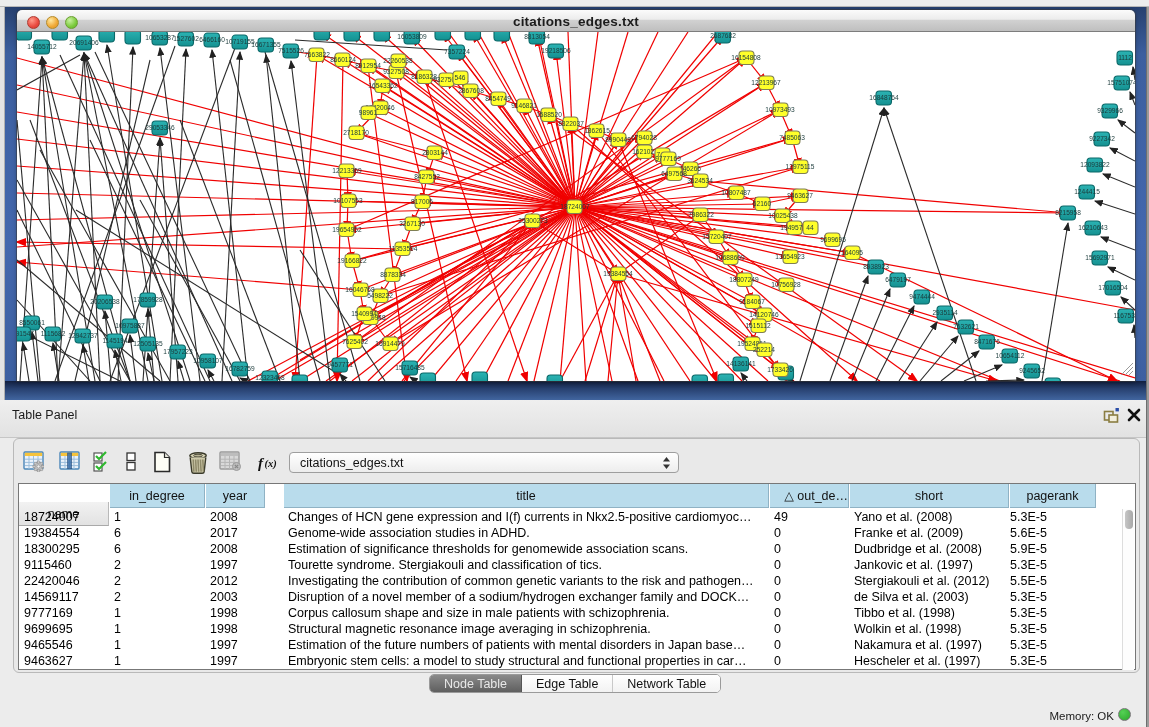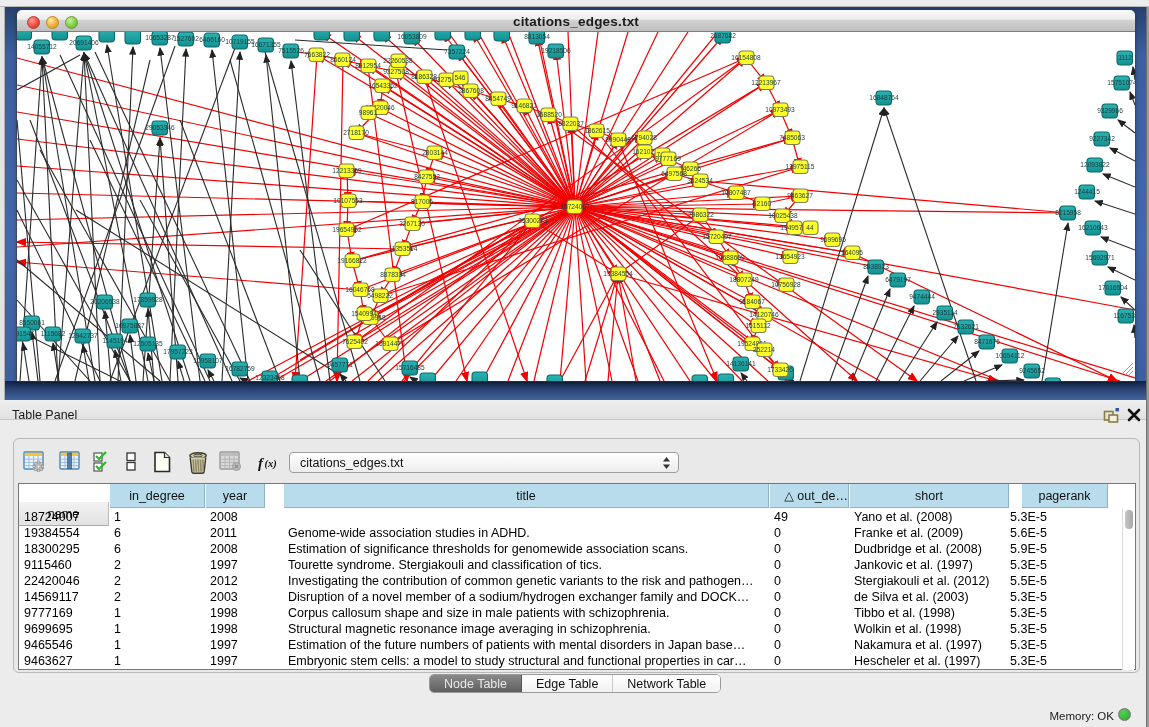--- a/index.html
+++ b/index.html
@@ -11,21 +11,21 @@
 #rightstrip { position:absolute; right:0; top:7px; width:3px; height:720px; background:#9a9a9a; border-left:1px solid #6e6e6e; }
 #win { position:absolute; left:17px; top:10px; width:1118px; height:371px; border-radius:5px 5px 0 0;
   box-shadow:0 1px 5px rgba(0,0,0,0.35); outline:1px solid rgba(60,60,60,0.55); }
 #titlebar { position:absolute; left:0; top:0; width:1118px; height:22px; border-radius:5px 5px 0 0;
   background:linear-gradient(180deg,#fbfbfb 0%,#ececec 45%,#d2d2d2 46%,#bfbfbf 100%);
   border-bottom:1px solid #7d7d7d; }
 #titlebar .title { position:absolute; left:0; width:100%; text-align:center; top:4px; font-size:13.5px; font-weight:bold; color:#1c1c1c; letter-spacing:0.2px; }
 .tl { position:absolute; top:6px; width:13px; height:13px; border-radius:50%; }
 #canvas { position:absolute; left:0; top:22px; width:1118px; height:349px; background:#fff; overflow:hidden; }
 #tablepanel { position:absolute; left:0; top:400px; width:1146px; height:327px; background:#ececec; }
-#tphead { position:absolute; left:0; top:0; width:1146px; height:20px;
+#tphead { position:absolute; left:0; top:0; width:1146px; height:38px;
   background:linear-gradient(180deg,#efefef,#e2e2e2); border-bottom:1px solid #c6c6c6; }
 #tphead .t { position:absolute; left:12px; top:8px; font-size:12.5px; color:#1a1a1a; }
 #tpfloat { position:absolute; left:1103px; top:7px; }
 #tpx { position:absolute; left:1127px; top:8px; }
 #innerpanel { position:absolute; left:13px; top:38px; width:1127px; height:235px;
   background:#e9e9e9; border:1px solid #b9b9b9; border-radius:6px; }
 #toolbar { position:absolute; left:5px; top:12px; height:26px; }
 .tbi { position:absolute; top:0; }
 #combo { position:absolute; left:275px; top:13px; width:390px; height:21px;
   background:linear-gradient(180deg,#ffffff,#ededed); border:1px solid #9e9e9e; border-radius:4px; }
@@ -730,35 +730,36 @@
             </svg></span>
         </div>
       <div id="tbl">
         <div id="thead">
           <div class="th" style="left:0;width:90px;background:linear-gradient(180deg,#f2f2f2,#e2e2e2);border-right:1px solid #b9b9b9;border-bottom:1px solid #a9a9a9;margin-top:18px;">name</div>
           <div class="th" style="left:91px;width:95px;">in_degree</div>
           <div class="th" style="left:187px;width:59px;">year</div>
           <div class="th" style="left:265px;width:485px;">title</div>
           <div class="th" style="left:751px;width:79px;text-align:right;padding-left:5px;">△ out_de…</div>
           <div class="th" style="left:831px;width:159px;">short</div>
-          <div class="th" style="left:991px;width:86px;margin-left:12px;">pagerank</div>
+          <div class="th" style="left:991px;width:86px;">pagerank</div>
         </div>
         <div id="tbody">
 <div class="tr">
               <div class="c0">18724007</div>
               <div class="c1">1</div>
               <div class="c2">2008</div>
+              <div class="c3">Changes of HCN gene expression and I(f) currents in Nkx2.5‑positive cardiomyoc…</div>
               <div class="c4">49</div>
               <div class="c5">Yano et al. (2008)</div>
               <div class="c6">5.3E‑5</div>
             </div>
 <div class="tr">
               <div class="c0">19384554</div>
               <div class="c1">6</div>
-              <div class="c2">2011</div>
+              <div class="c2">2017</div>
               <div class="c3">Genome‑wide association studies in ADHD.</div>
               <div class="c4">0</div>
               <div class="c5">Franke et al. (2009)</div>
               <div class="c6">5.6E‑5</div>
             </div>
 <div class="tr">
               <div class="c0">18300295</div>
               <div class="c1">6</div>
               <div class="c2">2008</div>
               <div class="c3">Estimation of significance thresholds for genomewide association scans.</div>

